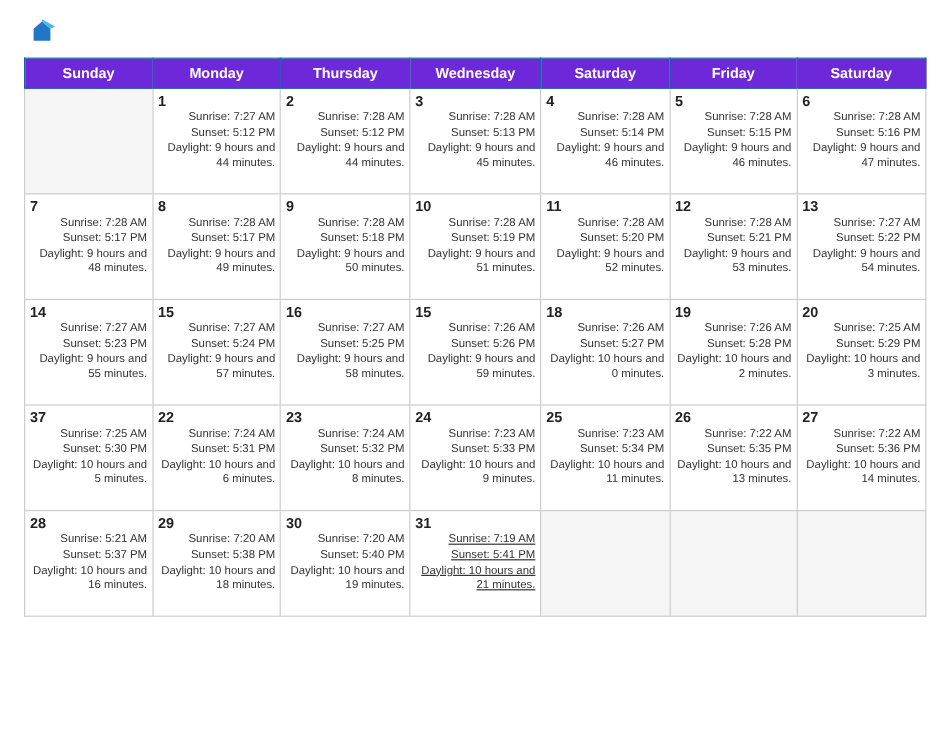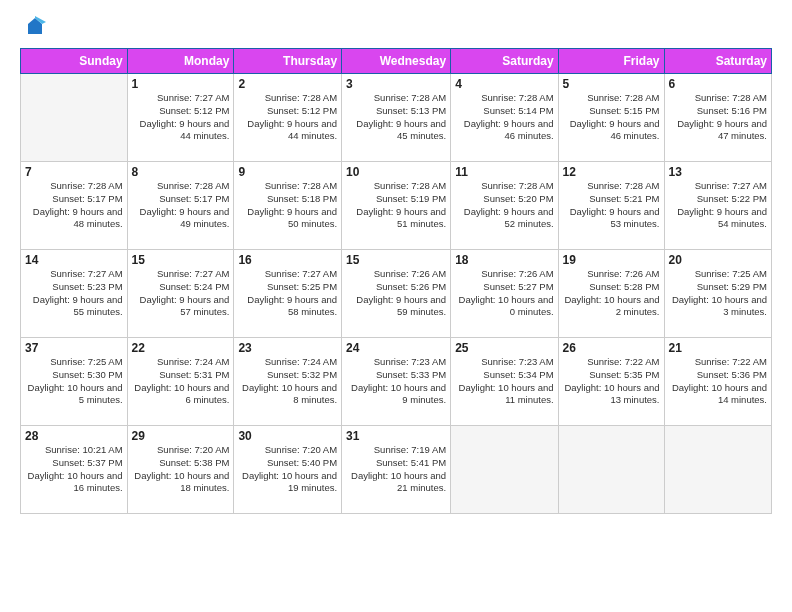--- a/index.html
+++ b/index.html
@@ -57,26 +57,26 @@
     }
     .location {
       font-size: 13px;
       color: #444;
     }
     .calendar {
       width: 100%;
       border-collapse: collapse;
     }
     .calendar th {
-      background: #d946ef;
+      background: #6d28d9;
       color: #fff;
       font-size: 12px;
       font-weight: bold;
       padding: 5px 4px;
-      text-align: right;
+      text-align: center;
       border: 1px solid #1a5fa8;
     }
     .calendar td {
       border: 1px solid #ccc;
       vertical-align: top;
       padding: 3px 4px;
       width: 113px;
       height: 88px;
       background: #fff;
     }
@@ -289,48 +289,48 @@
 Sunset: 5:34 PM
 Daylight: 10 hours and 11 minutes.</div>
           </td>
           <td>
             <span class="day-num">26</span>
             <div class="day-detail" style="white-space: pre-line;">Sunrise: 7:22 AM
 Sunset: 5:35 PM
 Daylight: 10 hours and 13 minutes.</div>
           </td>
           <td>
-            <span class="day-num">21</span>
+            <span class="day-num">27</span>
             <div class="day-detail" style="white-space: pre-line;">Sunrise: 7:22 AM
 Sunset: 5:36 PM
 Daylight: 10 hours and 14 minutes.</div>
           </td>
         </tr>
         <tr>
           <td>
             <span class="day-num">28</span>
-            <div class="day-detail" style="white-space: pre-line;">Sunrise: 10:21 AM
+            <div class="day-detail" style="white-space: pre-line;">Sunrise: 5:21 AM
 Sunset: 5:37 PM
 Daylight: 10 hours and 16 minutes.</div>
           </td>
           <td>
             <span class="day-num">29</span>
             <div class="day-detail" style="white-space: pre-line;">Sunrise: 7:20 AM
 Sunset: 5:38 PM
 Daylight: 10 hours and 18 minutes.</div>
           </td>
           <td>
             <span class="day-num">30</span>
             <div class="day-detail" style="white-space: pre-line;">Sunrise: 7:20 AM
 Sunset: 5:40 PM
 Daylight: 10 hours and 19 minutes.</div>
           </td>
           <td>
             <span class="day-num">31</span>
-            <div class="day-detail" style="white-space: pre-line;">Sunrise: 7:19 AM
+            <div class="day-detail" style="white-space: pre-line; text-decoration: underline;">Sunrise: 7:19 AM
 Sunset: 5:41 PM
 Daylight: 10 hours and 21 minutes.</div>
           </td>
           <td class="empty"></td>
           <td class="empty"></td>
           <td class="empty"></td>
         </tr>
       </tbody>
   </table>
 </div>

